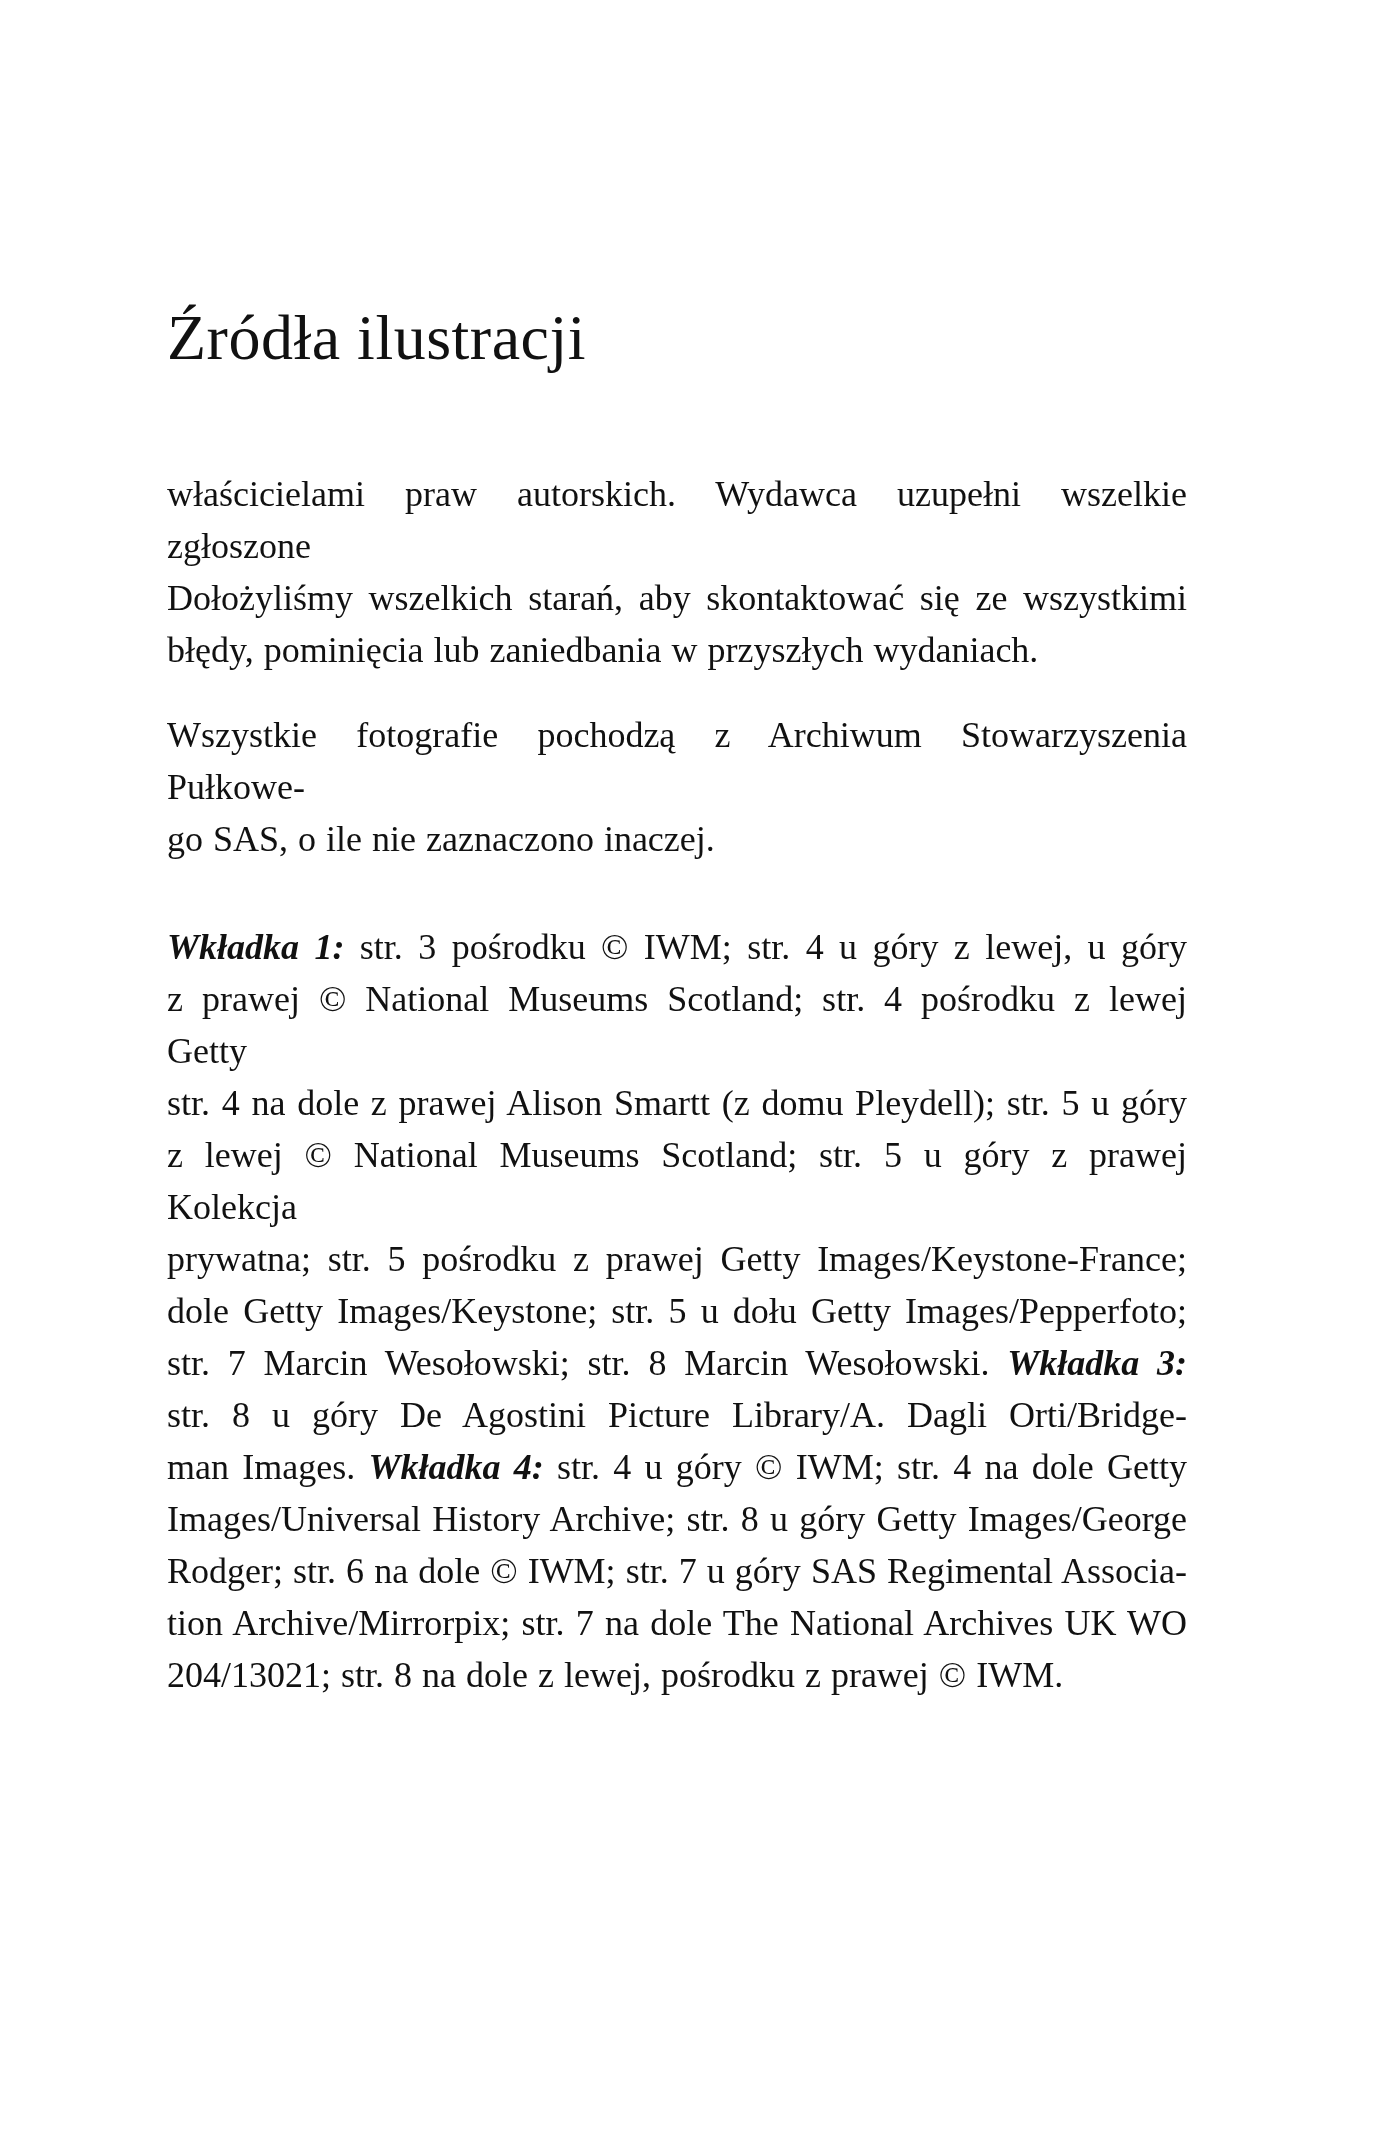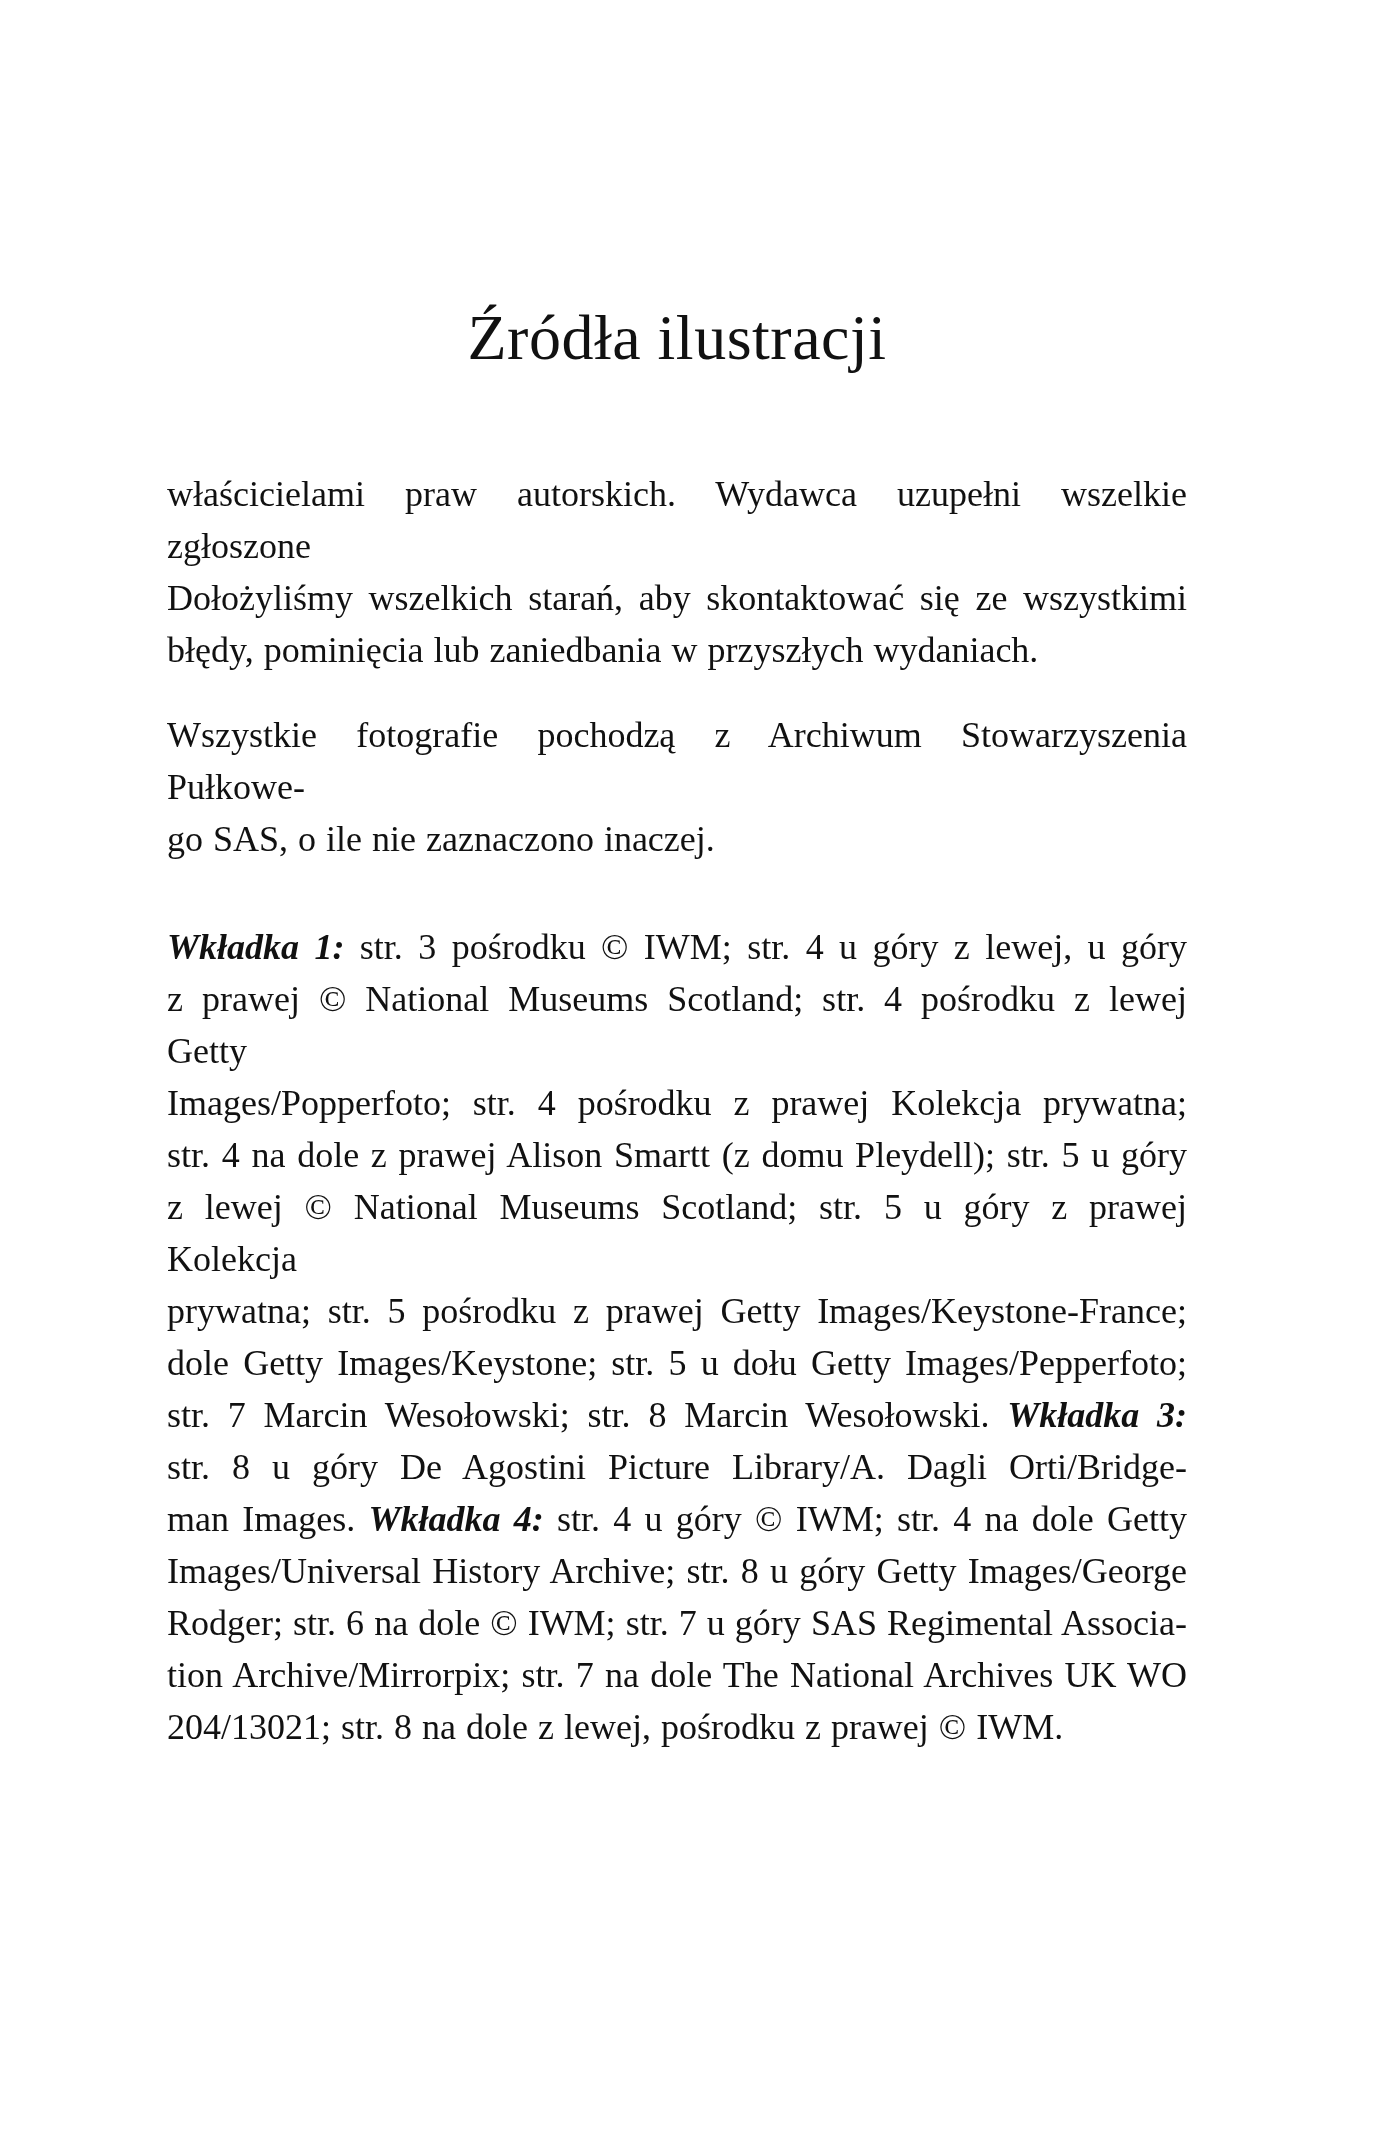--- a/index.html
+++ b/index.html
@@ -20,21 +20,20 @@
     position: absolute;
     left: 167px;
     top: 0;
     width: 1020px;
   }
   .title {
     margin: 308px 0 0 0;
     font-size: 64px;
     line-height: 60px;
     font-weight: 400;
-    text-align: center;
     letter-spacing: 0.5px;
     white-space: nowrap;
   }
   .para {
     font-size: 36px;
     line-height: 52px;
     word-spacing: 1px;
   }
   .para.p1 { margin-top: 100px; }
   .para.p2 { margin-top: 33px; }
@@ -57,21 +56,20 @@
       </div>
 
     <div class="para p2">
         <div class="line just"><span>Wszystkie fotografie pochodzą z Archiwum Stowarzyszenia Pułkowe-</span></div>
         <div class="line"><span>go SAS, o ile nie zaznaczono inaczej.</span></div>
       </div>
 
     <div class="para p3">
         <div class="line just"><b>Wkładka 1:</b><span> str. 3 pośrodku © IWM; str. 4 u góry z lewej, u góry</span></div>
         <div class="line just"><span>z prawej © National Museums Scotland; str. 4 pośrodku z lewej Getty</span></div>
-        <div class="line just"><span>Images/Popperfoto; str. 4 pośrodku z prawej Kolekcja prywatna;</span></div>
         <div class="line just"><span>str. 4 na dole z prawej Alison Smartt (z domu Pleydell); str. 5 u góry</span></div>
         <div class="line just"><span>z lewej © National Museums Scotland; str. 5 u góry z prawej Kolekcja</span></div>
         <div class="line just"><span>prywatna; str. 5 pośrodku z prawej Getty Images/Keystone-France;</span></div>
         <div class="line just"><span>dole Getty Images/Keystone; str. 5 u dołu Getty Images/Pepperfoto;</span></div>
         <div class="line just"><span>str. 7 Marcin Wesołowski; str. 8 Marcin Wesołowski. </span><b>Wkładka 3:</b></div>
         <div class="line just"><span>str. 8 u góry De Agostini Picture Library/A. Dagli Orti/Bridge-</span></div>
         <div class="line just"><span>man Images. </span><b>Wkładka 4:</b><span> str. 4 u góry © IWM; str. 4 na dole Getty</span></div>
         <div class="line just"><span>Images/Universal History Archive; str. 8 u góry Getty Images/George</span></div>
         <div class="line just"><span>Rodger; str. 6 na dole © IWM; str. 7 u góry SAS Regimental Associa-</span></div>
         <div class="line just"><span>tion Archive/Mirrorpix; str. 7 na dole The National Archives UK WO</span></div>

